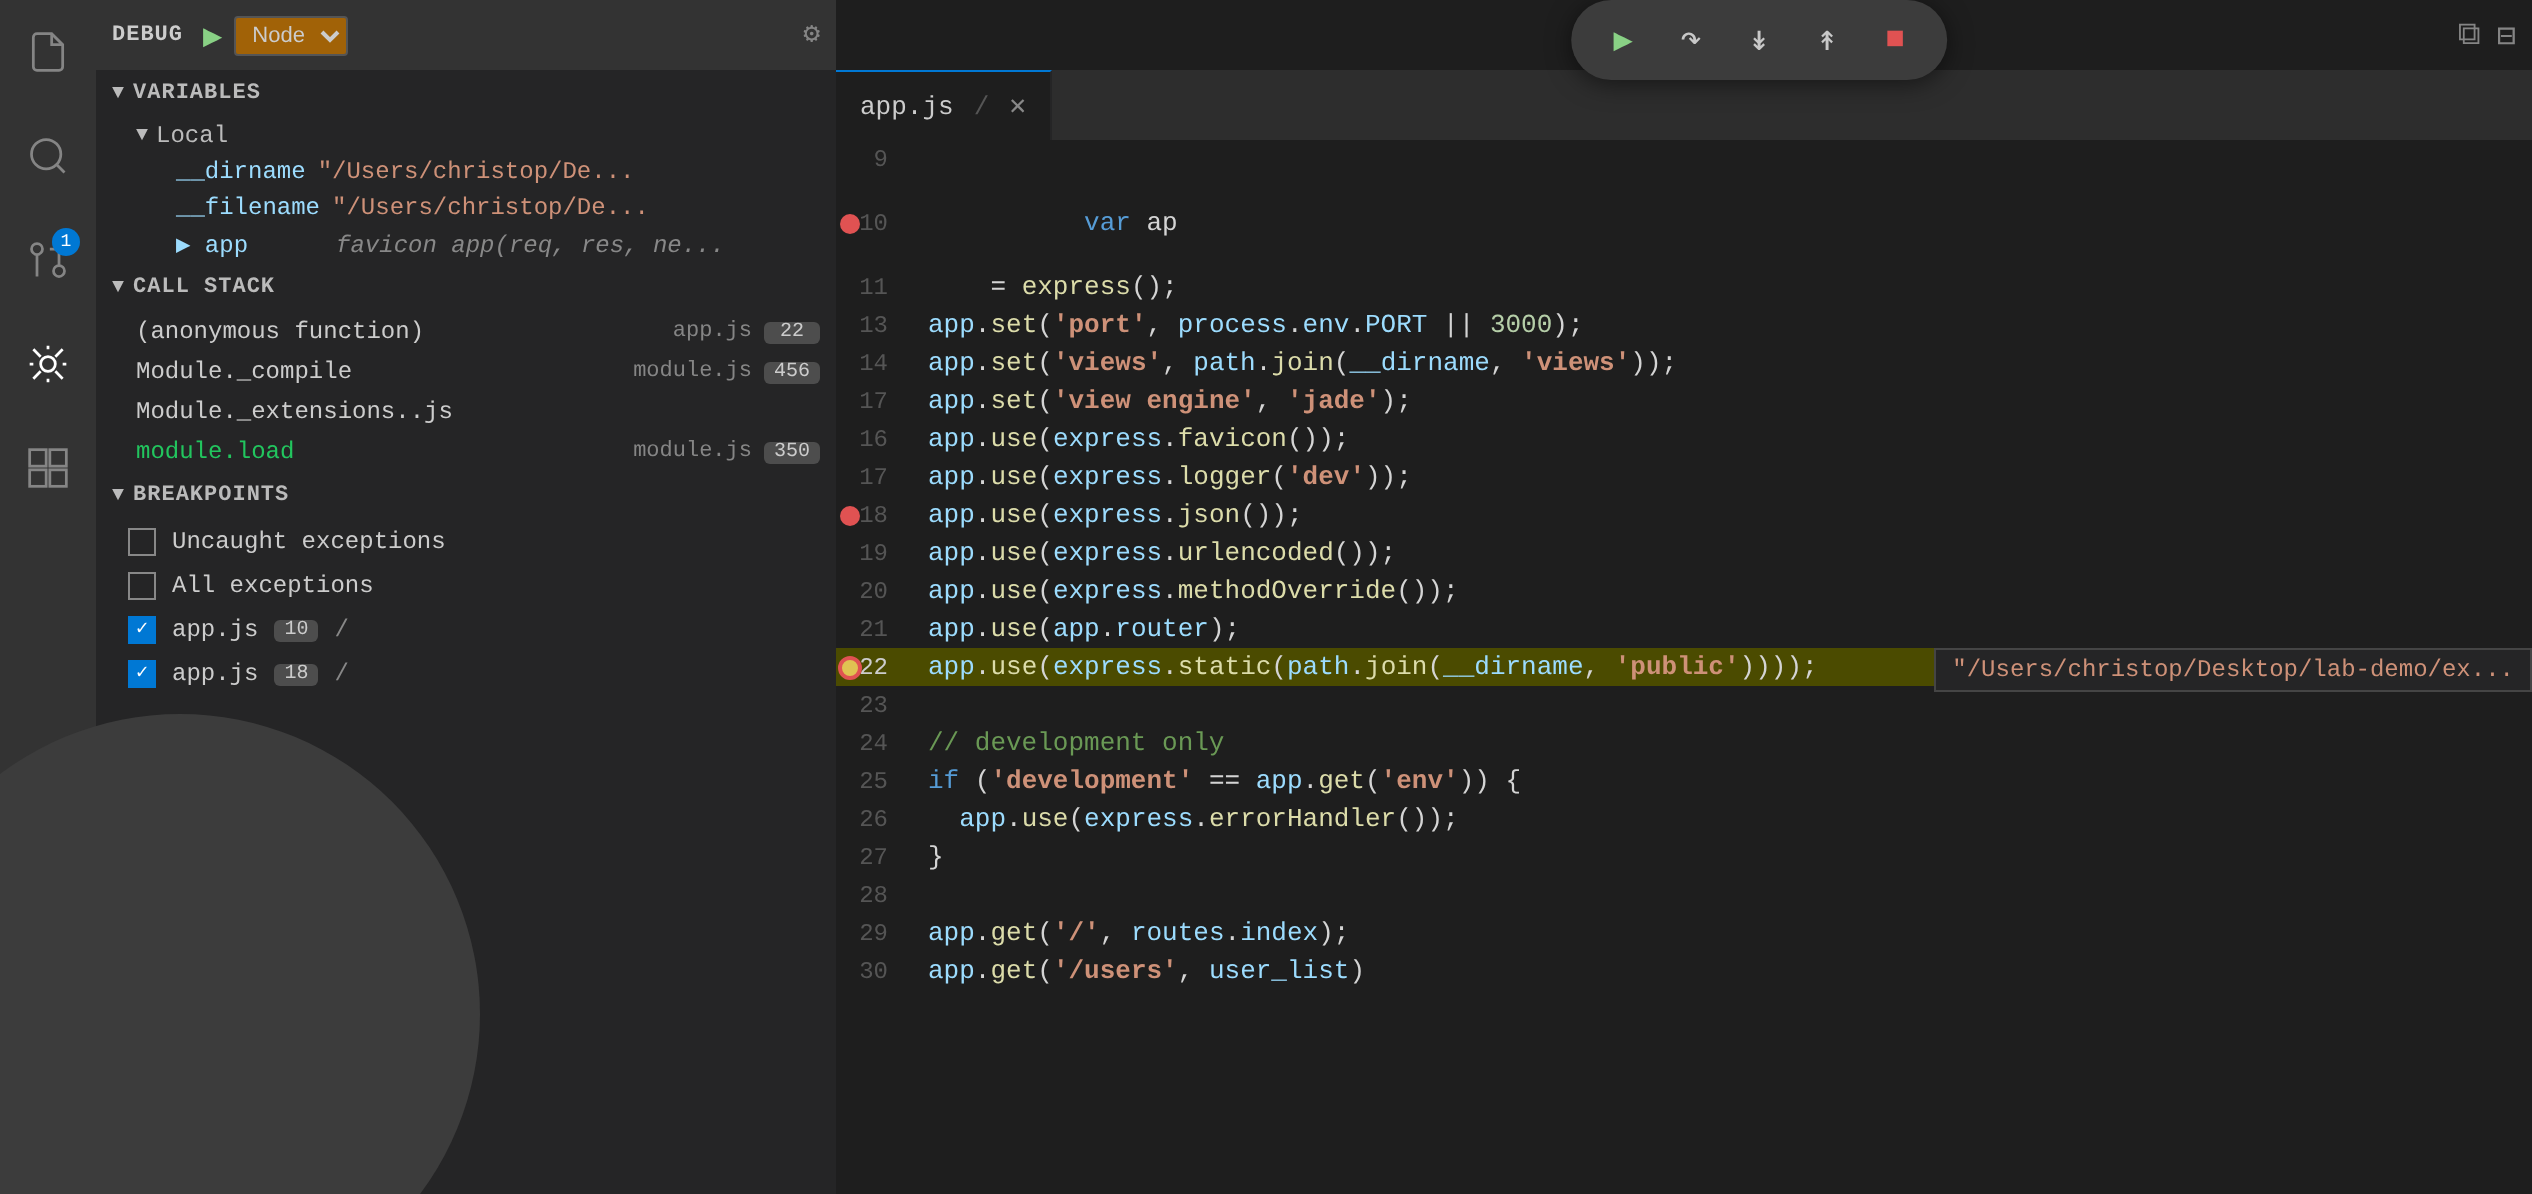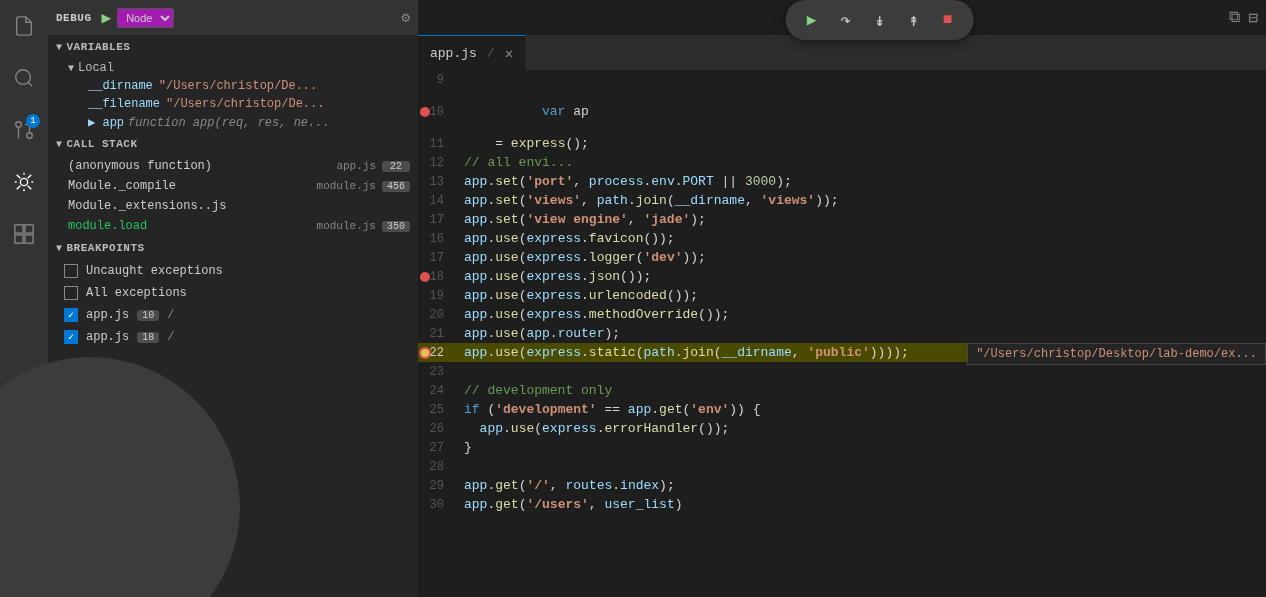--- a/index.html
+++ b/index.html
@@ -78,21 +78,21 @@
       letter-spacing: 0.5px;
       text-transform: uppercase;
     }
     .debug-play-btn {
       color: #89d185;
       font-size: 16px;
       cursor: pointer;
       margin-left: 4px;
     }
     .debug-select {
-      background: #a21caf;
+      background: #a16207;
       border: 1px solid #555;
       color: #ccc;
       font-size: 11px;
       padding: 2px 4px;
       border-radius: 2px;
       cursor: pointer;
     }
     .debug-settings-icon {
       color: #858585;
       font-size: 14px;
@@ -141,20 +141,21 @@
       font-size: 12px;
       gap: 6px;
     }
     .var-name { color: #9cdcfe; }
     .var-value { color: #ce9178; white-space: nowrap; overflow: hidden; text-overflow: ellipsis; max-width: 180px; }
     .var-app-row {
       display: flex;
       align-items: center;
       padding: 2px 8px 2px 28px;
       font-size: 12px;
+      gap: 40px;
     }
     .var-app-name { color: #9cdcfe; margin-right: 4px; }
     .var-app-val { color: #888; font-style: italic; }
 
     
     .callstack-section { flex-shrink: 0; }
     .call-item {
       display: flex;
       align-items: center;
       padding: 3px 8px 3px 20px;
@@ -449,21 +450,21 @@
       <div class="var-row">
         <span class="var-name">__dirname</span>
         <span class="var-value">"/Users/christop/De...</span>
       </div>
       <div class="var-row">
         <span class="var-name">__filename</span>
         <span class="var-value">"/Users/christop/De...</span>
       </div>
       <div class="var-app-row">
         <span class="var-app-name">▶ app</span>
-        <span class="var-app-val">function app(req, res, ne...</span>
+        <span class="var-app-val">favicon app(req, res, ne...</span>
       </div>
     </div>
   </div>
 
   <div class="callstack-section">
     <div class="section-header">
       <span class="arrow">▼</span>
       <span>CALL STACK</span>
     </div>
     <div class="call-item">
@@ -555,24 +556,20 @@
         <div class="code-content">
           <span class="kw">var</span><span class="plain"> ap</span>
         </div>
       </div>
 
       <div class="code-line">
         <div class="line-num">11</div>
         <div class="code-content plain"><span class="plain">    </span><span class="punc">= </span><span class="fn">express</span><span class="punc">();</span></div>
       </div>
 
-      <div class="code-line">
-        <div class="line-num">12</div>
-        <div class="code-content"><span class="com">// all envi...</span></div>
-      </div>
 
       <div class="code-line">
         <div class="line-num">13</div>
         <div class="code-content"><span class="var2">app</span><span class="punc">.</span><span class="fn">set</span><span class="punc">(</span><span class="str">'port'</span><span class="punc">, </span><span class="var2">process</span><span class="punc">.</span><span class="var2">env</span><span class="punc">.</span><span class="var2">PORT</span><span class="plain"> || </span><span class="num">3000</span><span class="punc">);</span></div>
       </div>
 
       <div class="code-line">
         <div class="line-num">14</div>
         <div class="code-content"><span class="var2">app</span><span class="punc">.</span><span class="fn">set</span><span class="punc">(</span><span class="str">'views'</span><span class="punc">, </span><span class="var2">path</span><span class="punc">.</span><span class="fn">join</span><span class="punc">(</span><span class="var2">__dirname</span><span class="punc">, </span><span class="str">'views'</span><span class="punc">));</span></div>
       </div>

